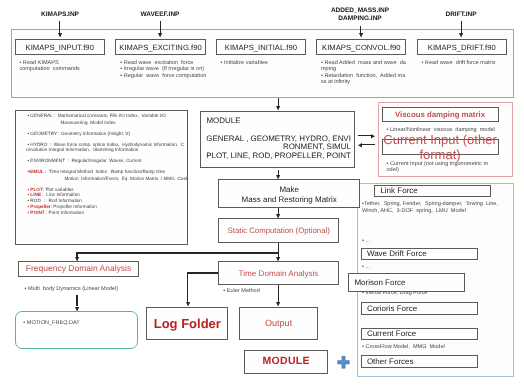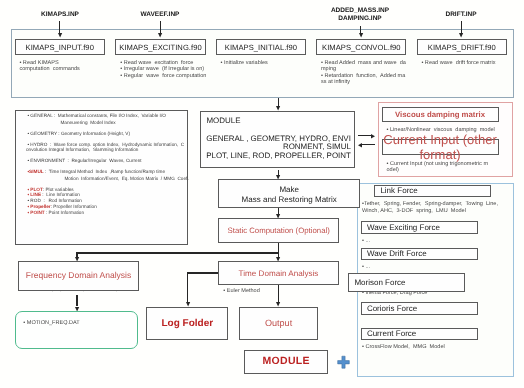--- a/index.html
+++ b/index.html
@@ -239,21 +239,21 @@
         <polygon points="0,0 4.2,0 2.1,4.4" fill="#262626"></polygon>
       </svg>
     </div>
   <div class="ahead-d" style="left:276.20px;top:256.9px;">
       <svg width="4.2" height="4.4" viewBox="0 0 4.2 4.4">
         <polygon points="0,0 4.2,0 2.1,4.4" fill="#262626"></polygon>
       </svg>
     </div>
   <div class="seg" style="left:76.40px;top:252.4px;width:1.2px;height:5px;"></div>
 
-  <div class="abs box" style="left:17.8px;top:261px;width:121.4px;height:30px;">
+  <div class="abs box" style="left:17.8px;top:261px;width:121.4px;height:16px;">
     <span class="t-mid t-red" style="font-size:8.5px;">Frequency Domain Analysis</span>
   </div>
   <div class="abs t-bullets" style="left:24.5px;top:286.2px;width:120px;">
     <div>• Multi  body Dynamics (Linear Model)</div>
   </div>
   <div class="seg" style="left:76.40px;top:295px;width:1.2px;height:11px;"></div>
   <div class="ahead-d" style="left:74.90px;top:306.6px;">
       <svg width="4.2" height="4.4" viewBox="0 0 4.2 4.4">
         <polygon points="0,0 4.2,0 2.1,4.4" fill="#262626"></polygon>
       </svg>
@@ -279,21 +279,21 @@
     </div>
 
   <div class="seg" style="left:277.70px;top:285.3px;width:1.2px;height:17px;"></div>
   <div class="ahead-d" style="left:276.20px;top:302.4px;">
       <svg width="4.2" height="4.4" viewBox="0 0 4.2 4.4">
         <polygon points="0,0 4.2,0 2.1,4.4" fill="#262626"></polygon>
       </svg>
     </div>
 
   <div class="abs box" style="left:146.4px;top:306.5px;width:81.8px;height:33.6px;">
-    <span class="t-mid t-darkred" style="font-size:10px;">Log Folder</span>
+    <span class="t-mid t-darkred" style="font-size:13px;">Log Folder</span>
   </div>
   <div class="abs box" style="left:238.6px;top:306.5px;width:79.9px;height:33.6px;">
     <span class="t-mid t-red" style="font-size:9.1px;">Output</span>
   </div>
 
   <div class="abs box" style="left:244.1px;top:349.8px;width:84.2px;height:24.5px;">
     <span class="t-mid t-darkred" style="font-size:10.5px;letter-spacing:0.3px;">MODULE</span>
   </div>
 
   <div class="abs frame-red" style="left:377.5px;top:101.5px;width:135px;height:75px;"></div>
@@ -314,23 +314,20 @@
   <div class="abs frame-blue lite" style="left:357px;top:182.5px;width:156.5px;height:194.5px;"></div>
 
   <div class="abs box left" style="left:374px;top:184.5px;width:117px;height:12.5px;padding-left:5.4px;">
     <span class="t-sm">Link Force</span>
   </div>
   <div class="abs t-bullets" style="left:362px;top:201px;width:150px;">
     <div>•Tether,  Spring, Fender,  Spring-damper,  Towing  Line,</div>
     <div>Winch, AHC,  3-DOF  spring,  LMU  Model</div>
   </div>
 
-  <div class="abs box left" style="left:360.5px;top:221px;width:117px;height:12.5px;padding-left:5.4px;">
-    <span class="t-sm">Wave Exciting  Force</span>
-  </div>
   <div class="abs t-bullets" style="left:362px;top:237.5px;width:150px;">
     <div>• ...</div>
   </div>
 
   <div class="abs box left" style="left:360.5px;top:247.5px;width:117px;height:12.5px;padding-left:5.4px;">
     <span class="t-sm">Wave Drift Force</span>
   </div>
   <div class="abs t-bullets" style="left:362px;top:264px;width:150px;">
     <div>• ...</div>
   </div>
@@ -346,20 +343,23 @@
     <span class="t-sm">Corioris Force</span>
   </div>
 
   <div class="abs box left" style="left:360.5px;top:327.5px;width:117px;height:12.5px;padding-left:5.4px;">
     <span class="t-sm">Current Force</span>
   </div>
   <div class="abs t-bullets" style="left:362px;top:344px;width:150px;">
     <div>• CrossFlow Model,  MMG  Model</div>
   </div>
 
+  <div class="abs box left" style="left:360.5px;top:355px;width:117px;height:12.5px;padding-left:5.4px;">
+    <span class="t-sm">Other Forces</span>
+  </div>
 
   <div class="abs" style="left:335.8px;top:354.6px;width:15px;height:15px;z-index:8;">
     <svg viewBox="0 0 15 15" width="15" height="15">
       <path d="M5.9 1.2 H9.1 V5.6 H13.3 V8.9 H9.1 V13.2 H5.9 V8.9 H1.7 V5.6 H5.9 Z" fill="#5590cd" stroke="#3e6e9e" stroke-width="0.55" stroke-linejoin="round"></path>
     </svg>
   </div>
 
 </div>
 
 </body></html>

